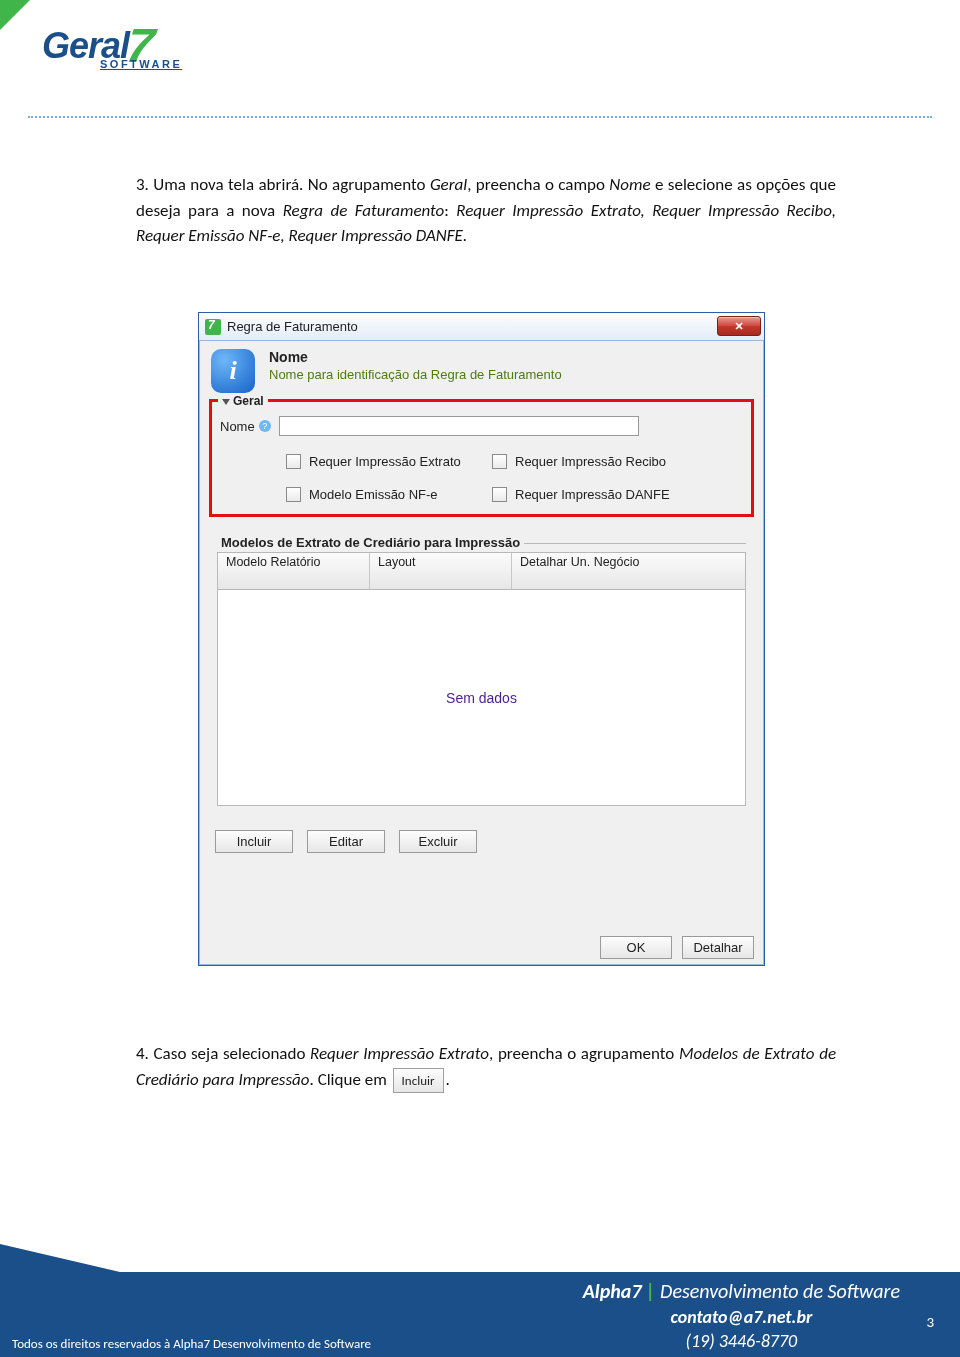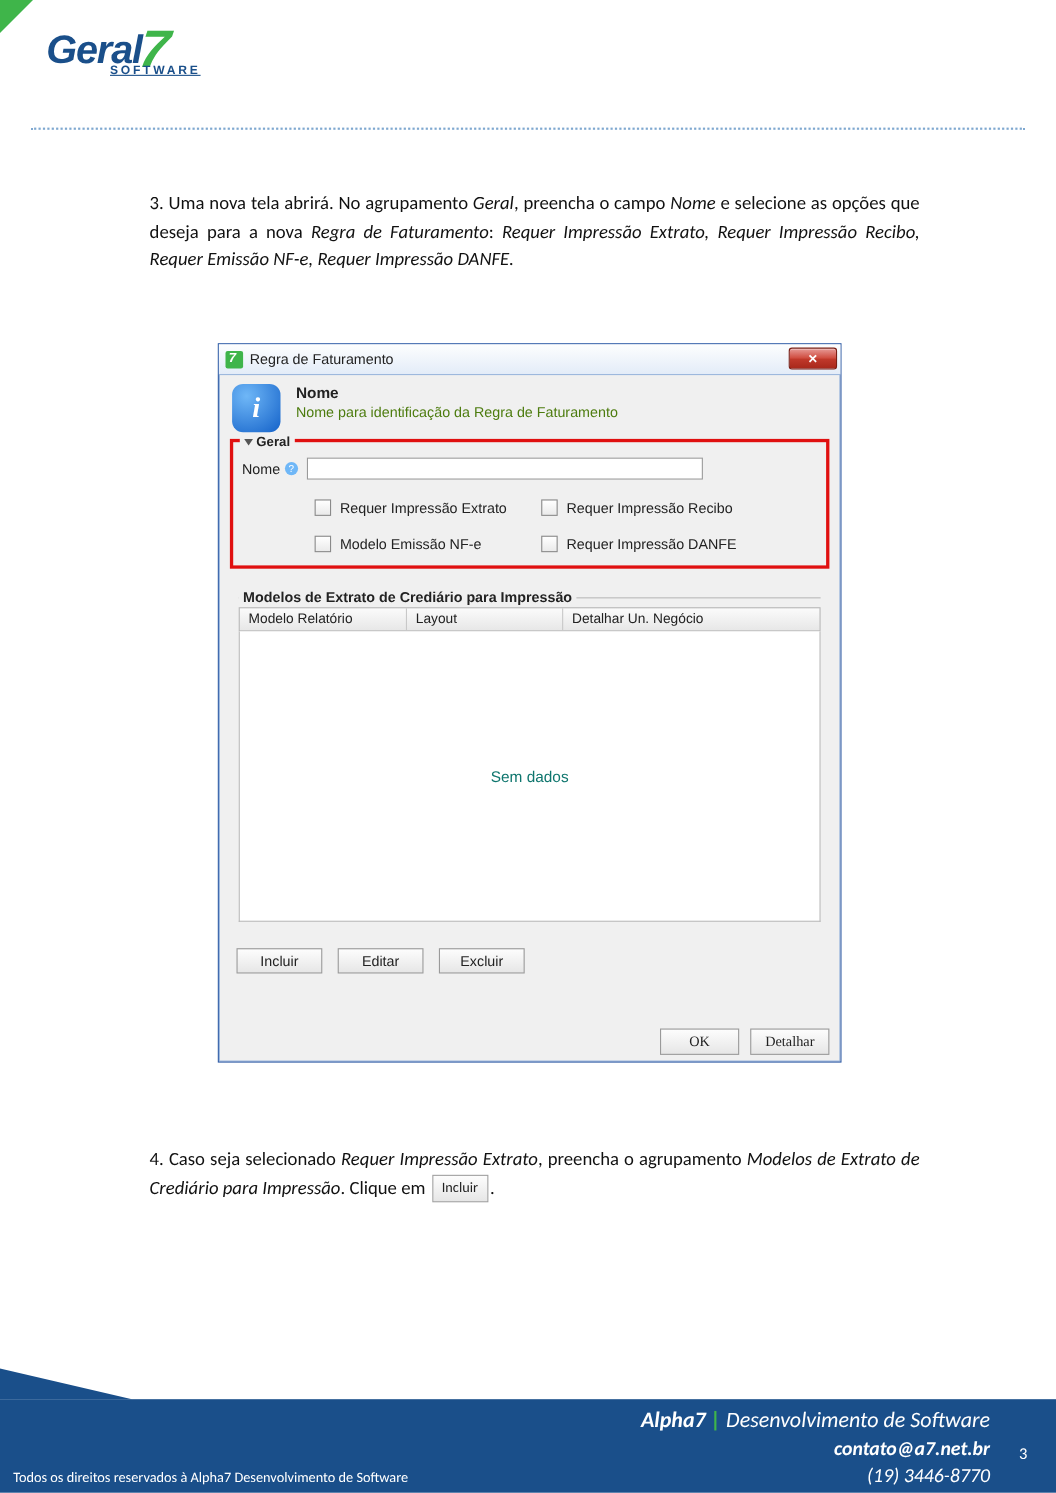--- a/index.html
+++ b/index.html
@@ -44,37 +44,37 @@
   .nomewrap .qmark { width: 12px; height: 12px; border-radius: 50%; background: #6fb7f7; color: #fff; font-size: 9px; display: flex; align-items: center; justify-content: center; line-height: 1; }
   .nomewrap input { flex: 1; max-width: 360px; height: 20px; border: 1px solid #9a9a9a; background: #fff; padding: 0 4px; font-size: 13px; }
   .checks { margin: 18px 8px 0 66px; display: grid; grid-template-columns: 206px 1fr; row-gap: 18px; }
   .chk { display: flex; align-items: center; gap: 8px; font-size: 13px; }
   .chk .box { width: 15px; height: 15px; border: 1px solid #8a8a8a; background: linear-gradient(#fff,#eaeaea); }
 
   
   .modelos-group { margin: 14px 10px 0 10px; padding: 6px 8px 10px 8px; position: relative; }
   .modelos-label { font-size: 13px; font-weight: 700; color: #222; background: #f0f0f0; padding: 0 4px; position: relative; top: -2px; }
   .modelos-line { border-top: 1px solid #b8b8b8; margin-top: -9px; margin-bottom: 8px; }
-  .tablehead { display: flex; border: 1px solid #b8b8b8; background: linear-gradient(#fbfbfb,#e7e7e7); height: 22px; }
+  .tablehead { display: flex; border: 1px solid #b8b8b8; background: linear-gradient(#fbfbfb,#e7e7e7); height: 38px; }
   .tablehead .col { padding: 2px 8px; font-size: 12.5px; border-right: 1px solid #c8c8c8; }
   .tablehead .col:last-child { border-right: none; }
   .c1 { width: 152px; } .c2 { width: 142px; } .c3 { flex: 1; }
-  .tablebody { border: 1px solid #b8b8b8; border-top: none; height: 264px; display: flex; align-items: center; justify-content: center; background: #fff; color: #0f766e; font-size: 14px; }
+  .tablebody { border: 1px solid #b8b8b8; border-top: none; height: 216px; display: flex; align-items: center; justify-content: center; background: #fff; color: #4c1d95; font-size: 14px; }
 
   .rowbtns { margin: 14px 10px 0 16px; display: flex; gap: 14px; }
   .wbtn { background: linear-gradient(#fdfdfd,#e6e6e6); border: 1px solid #9a9a9a; font-size: 13px; padding: 3px 0; width: 78px; text-align: center; color: #222; }
 
-  .dlgfoot { position: absolute; bottom: 6px; right: 10px; left: 10px; display: flex; justify-content: flex-end; gap: 10px; padding-top: 6px; font-family: Liberation Serif, serif; }
+  .dlgfoot { position: absolute; bottom: 6px; right: 10px; left: 10px; display: flex; justify-content: flex-end; gap: 10px; padding-top: 6px; }
   .dlgfoot .wbtn2 { background: linear-gradient(#fdfdfd,#e6e6e6); border: 1px solid #9a9a9a; font-size: 13px; padding: 3px 0; width: 72px; text-align: center; }
 
   
   .footerbar { position: absolute; bottom: 0; left: 0; right: 0; height: 85px; background: #1a4f8a; color: #fff; }
   .footer-slash { position: absolute; bottom: 85px; left: 0; width: 0; height: 0; border-bottom: 28px solid #1a4f8a; border-right: 120px solid transparent; }
   .footer-left { position: absolute; left: 12px; bottom: 6px; font-size: 13px; text-align: center; }
-  .footer-right { position: absolute; right: 60px; top: 6px; text-align: right; line-height: 1.35; }
+  .footer-right { position: absolute; right: 60px; top: 6px; text-align: center; line-height: 1.35; }
   .footer-right .l1 { font-size: 20px; font-style: italic; }
   .footer-right .l1 b { font-weight: 700; font-style: italic; }
   .footer-right .sep { color: #3fb54a; font-weight: 700; }
   .footer-right .l2 { font-size: 18px; font-style: italic; font-weight: 700; }
   .footer-right .l3 { font-size: 18px; font-style: italic; }
   .pagenum { position: absolute; right: 26px; bottom: 26px; color: #fff; font-size: 15px; }
 </style>
 </head>
 <body>
 

